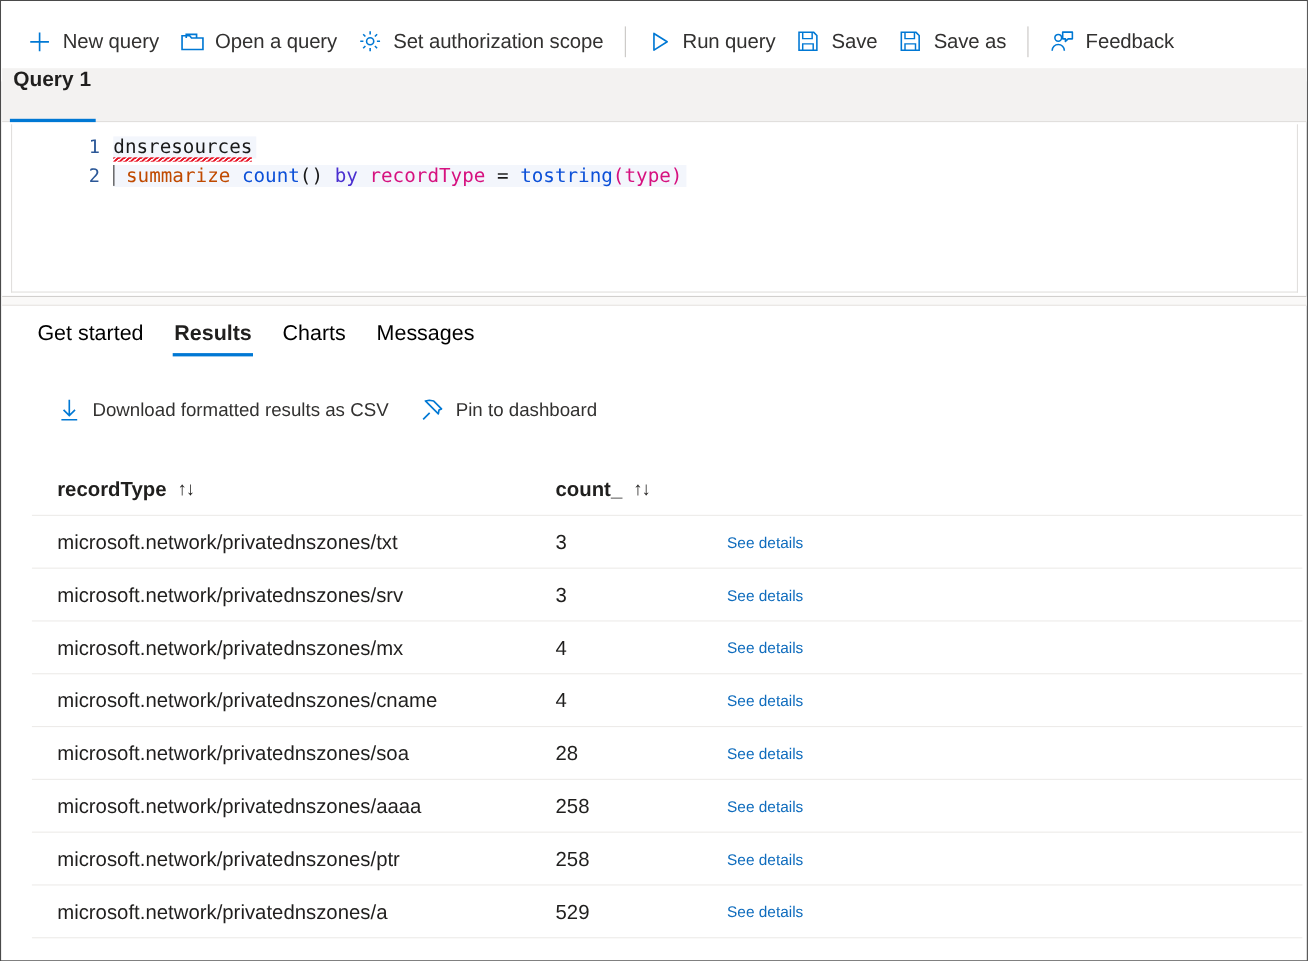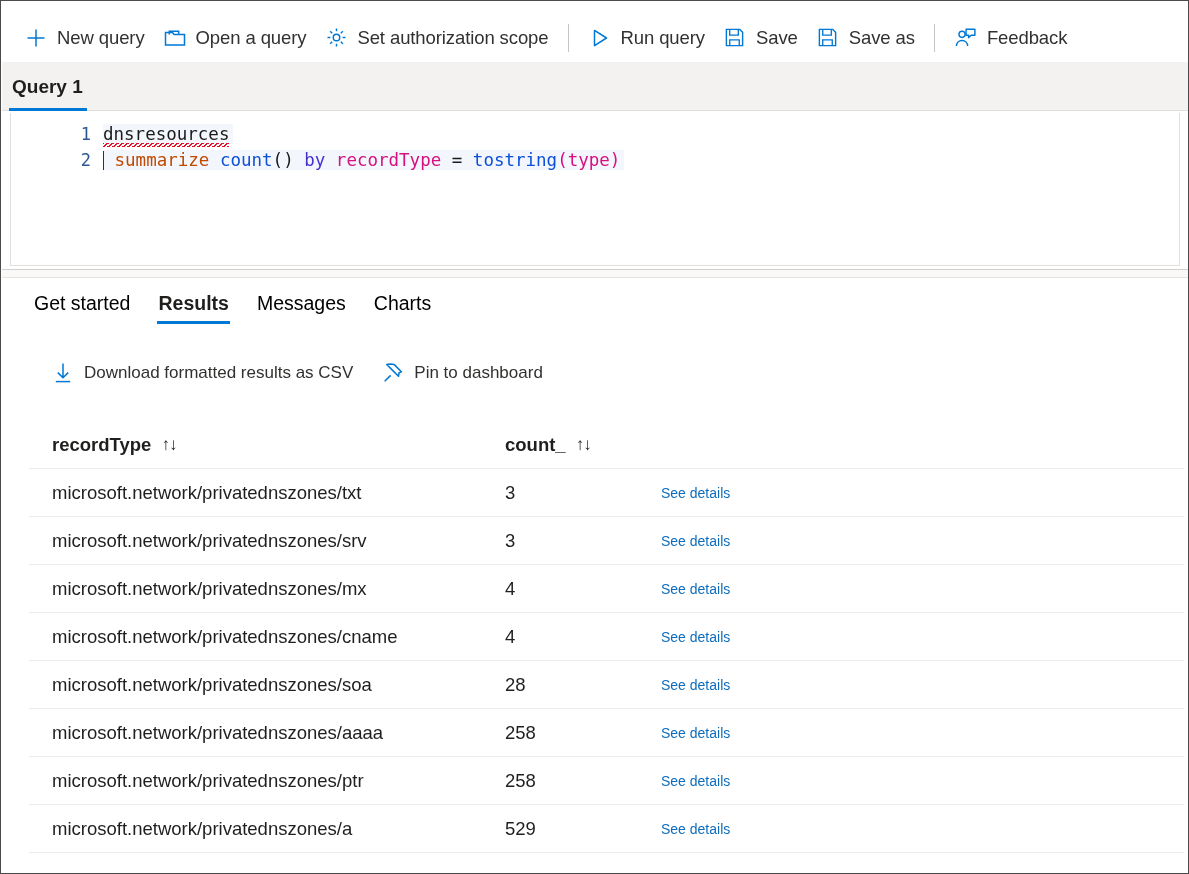--- a/index.html
+++ b/index.html
@@ -67,21 +67,21 @@
     left: 1px; top: 61px;
     width: 1186px; height: 49px;
     background: #f3f2f1;
     border-bottom: 1px solid #e1dfdd;
   }
   .querytab {
     position: absolute;
     left: 0; top: 0;
     height: 49px;
     padding: 0 18px 0 10px;
-    display: flex; align-items: center;
+    display: flex; 
     font-size: 19px;
     font-weight: bold;
     color: #201f1e;
     cursor: pointer;
   }
   .querytab .qt-underline {
     position: absolute;
     left: 7px; bottom: 0;
     width: 78px; height: 3px;
     background: #0078d4;
@@ -376,24 +376,24 @@
 
   <div class="restabs">
     <div class="restab">
       <span>Get started</span>
     </div>
     <div class="restab active">
       <span>Results</span>
       <span class="rt-underline"></span>
     </div>
     <div class="restab">
+      <span>Charts</span>
+    </div>
+    <div class="restab">
       <span>Messages</span>
-    </div>
-    <div class="restab">
-      <span>Charts</span>
     </div>
   </div>
 
   <div class="resactions">
     <div class="res-action">
       <span class="ra-ico">
         <svg width="20" height="22" viewBox="0 0 20 22">
           <path d="M10 1.5v14M4.8 10.6L10 15.8l5.2-5.2" fill="none" stroke="#0078d4" stroke-width="1.5"></path>
           <path d="M2.8 19.6h14.4" stroke="#0078d4" stroke-width="1.5"></path>
         </svg>

